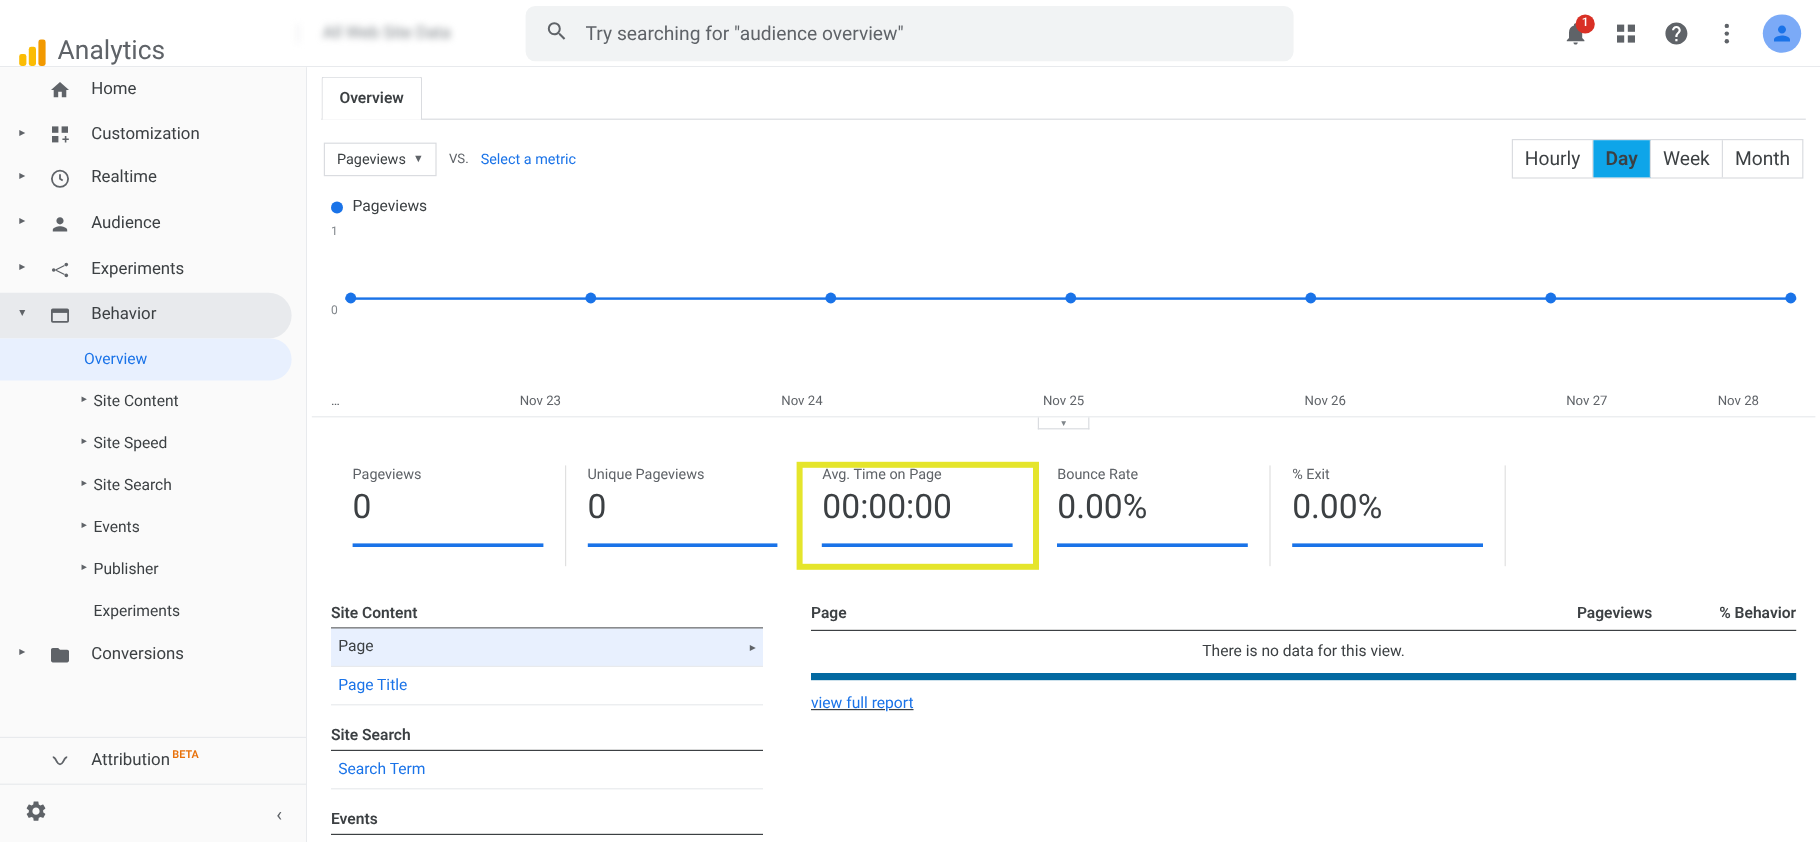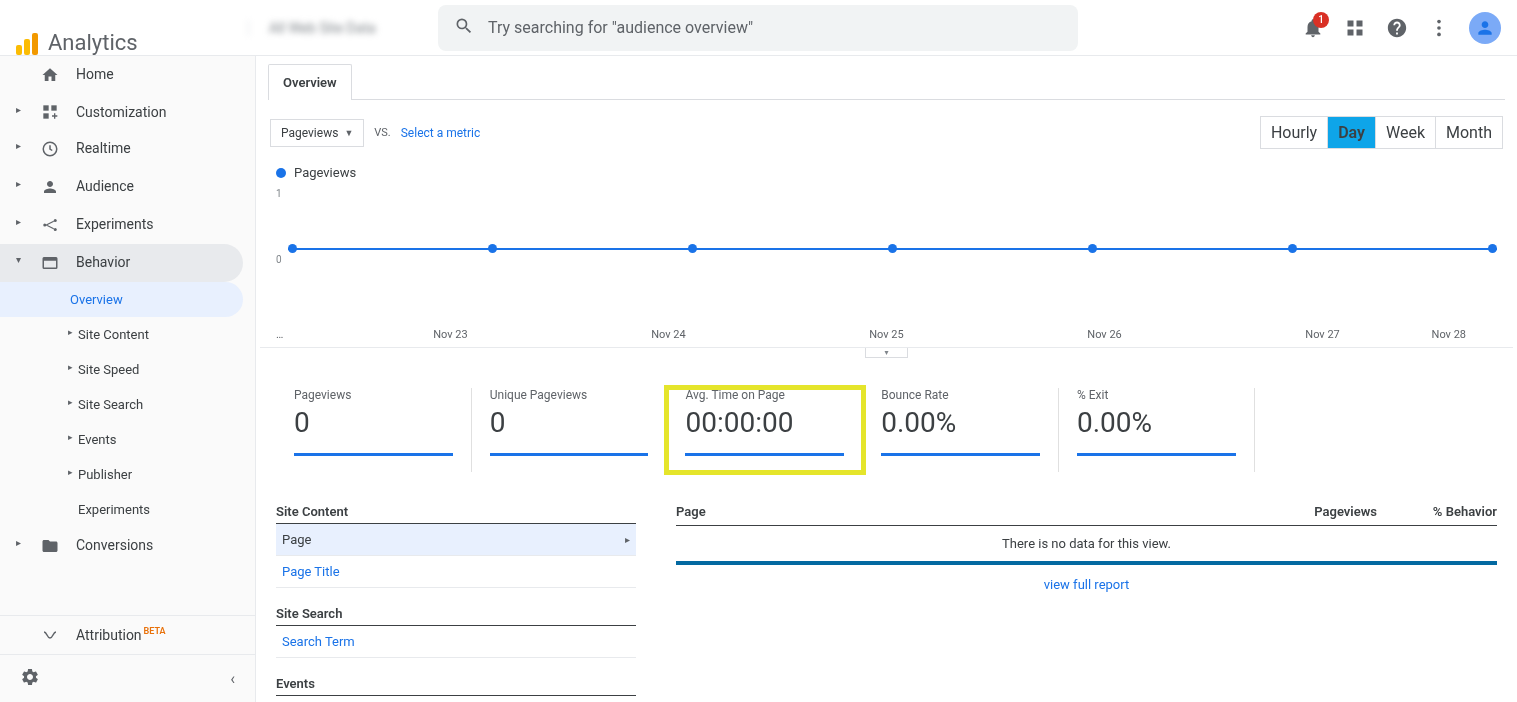--- a/index.html
+++ b/index.html
@@ -75,22 +75,22 @@
     .dim-section { margin-bottom: 18px; }
     .dim-title { font-size: 13px; font-weight: 600; border-bottom: 1px solid #3c4043; padding-bottom: 4px; margin-bottom: 0; }
     .dim-item { display: flex; align-items: center; justify-content: space-between; padding: 8px 6px; border-bottom: 1px solid #e8eaed; font-size: 13px; cursor: pointer; }
     .dim-item.sel { background: #e8f0fe; color: #3c4043; }
     .dim-item.link { color: #1a73e8; }
     .dim-arrow { font-size: 10px; color: #5f6368; }
     .tbl-header { display: flex; font-size: 13px; font-weight: 600; border-bottom: 1px solid #3c4043; padding-bottom: 6px; }
     .th-page { flex: 1; }
     .th-pv { width: 120px; text-align: right; }
     .th-pct { width: 120px; text-align: right; }
-    .no-data { text-align: center; padding: 10px 0; font-size: 13px; border-bottom: 4px solid #0369a1; }
-    .full-report { text-align: center; padding-top: 12px; font-size: 13px; }
+    .no-data { text-align: center; padding: 10px 0; font-size: 13px; border-bottom: 6px solid #0369a1; }
+    .full-report { text-align: left; padding-top: 12px; font-size: 13px; text-decoration: underline; }
     .full-report a { color: #1a73e8; text-decoration: none; cursor: pointer; }
   </style>
 </head>
 <body>
 
 <div class="header">
   <div class="logo-section">
     <span class="logo-icon">
       <span class="logo-bar b1"></span>
         <span class="logo-bar b2"></span>

